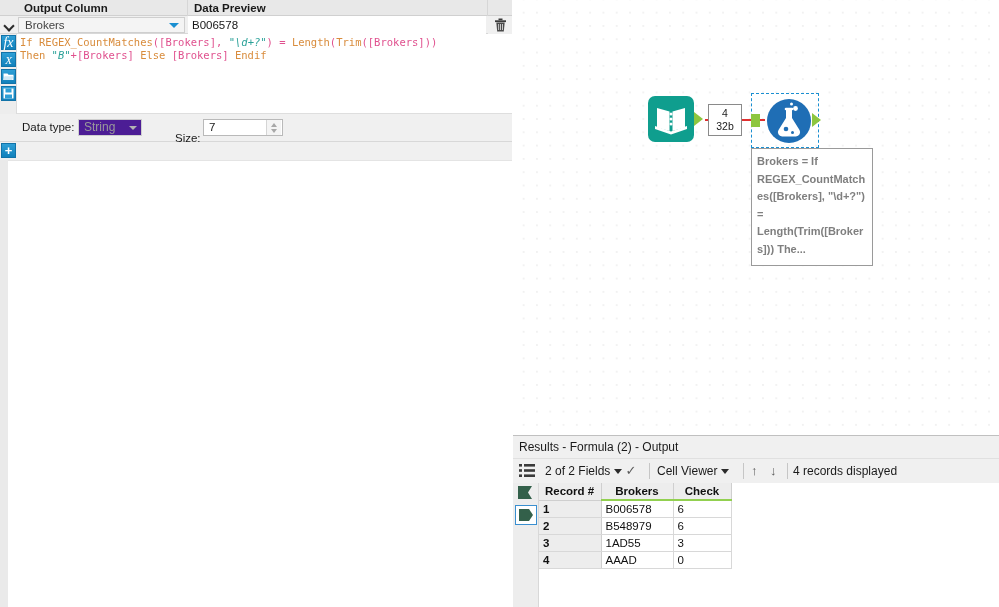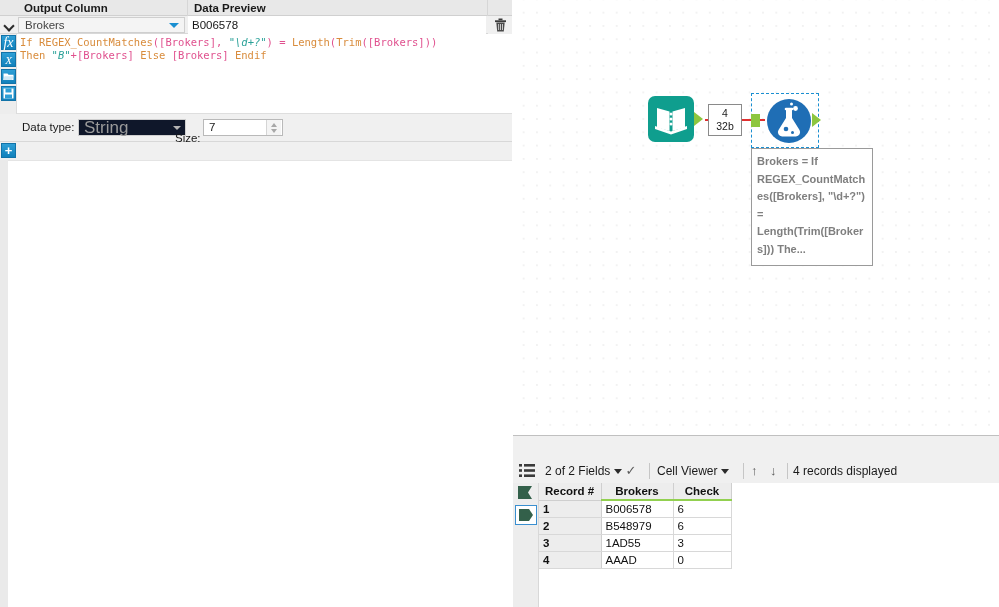--- a/index.html
+++ b/index.html
@@ -114,23 +114,23 @@
   .dtype-row {
     position: absolute; left: 0; top: 114px; width: 512px; height: 28px;
     background: #f0f0f0; border-bottom: 1px solid #d8d8d8;
   }
   .dtype-row .lbl {
     position: absolute; top: 7px; font-size: 11.5px; color: #1a1a1a;
   }
   .lbl-dt { left: 22px; }
   .lbl-sz { left: 175px; margin-top: 11px; }
   .combo-dt {
-    position: absolute; left: 78px; top: 5px; width: 108px; height: 17px;
-    background: #0f172a; border: 1px solid #cfcfcf;
-    font-size: 17px; color: #9a9a9a; line-height: 15px; padding-left: 5px;
+    position: absolute; left: 78px; top: 5px; width: 64px; height: 17px;
+    background: #4c1d95; border: 1px solid #cfcfcf;
+    font-size: 12px; color: #9a9a9a; line-height: 15px; padding-left: 5px;
   }
   .combo-dt .arw {
     position: absolute; right: 4px; top: 6px;
     width: 0; height: 0;
     border-left: 4px solid transparent; border-right: 4px solid transparent;
     border-top: 4px solid #b4b4b4;
   }
   .spin-sz {
     position: absolute; left: 203px; top: 5px; width: 80px; height: 17px;
     background: #ffffff; border: 1px solid #b9b9b9;
@@ -444,20 +444,21 @@
         </svg>
       </div>
       <div class="out-anchor" style="left:60px; top:19px;"></div>
     </div>
 
     <div class="annotation">Brokers = If REGEX_CountMatches([Brokers], "\d+?") = Length(Trim([Brokers])) The...</div>
   </div>
 
   <div id="results">
 
+    <div class="res-title">Results - Formula (2) - Output</div>
 
     <div class="res-toolbar">
       <span class="tb-icon-list">
         <svg width="18" height="18" viewBox="0 0 18 18">
           <rect x="1" y="2" width="3" height="2.6" fill="#3a3a3a"></rect>
           <rect x="6" y="2" width="11" height="2.6" fill="#3a3a3a"></rect>
           <rect x="1" y="7.2" width="3" height="2.6" fill="#3a3a3a"></rect>
           <rect x="6" y="7.2" width="11" height="2.6" fill="#3a3a3a"></rect>
           <rect x="1" y="12.4" width="3" height="2.6" fill="#3a3a3a"></rect>
           <rect x="6" y="12.4" width="11" height="2.6" fill="#3a3a3a"></rect>

